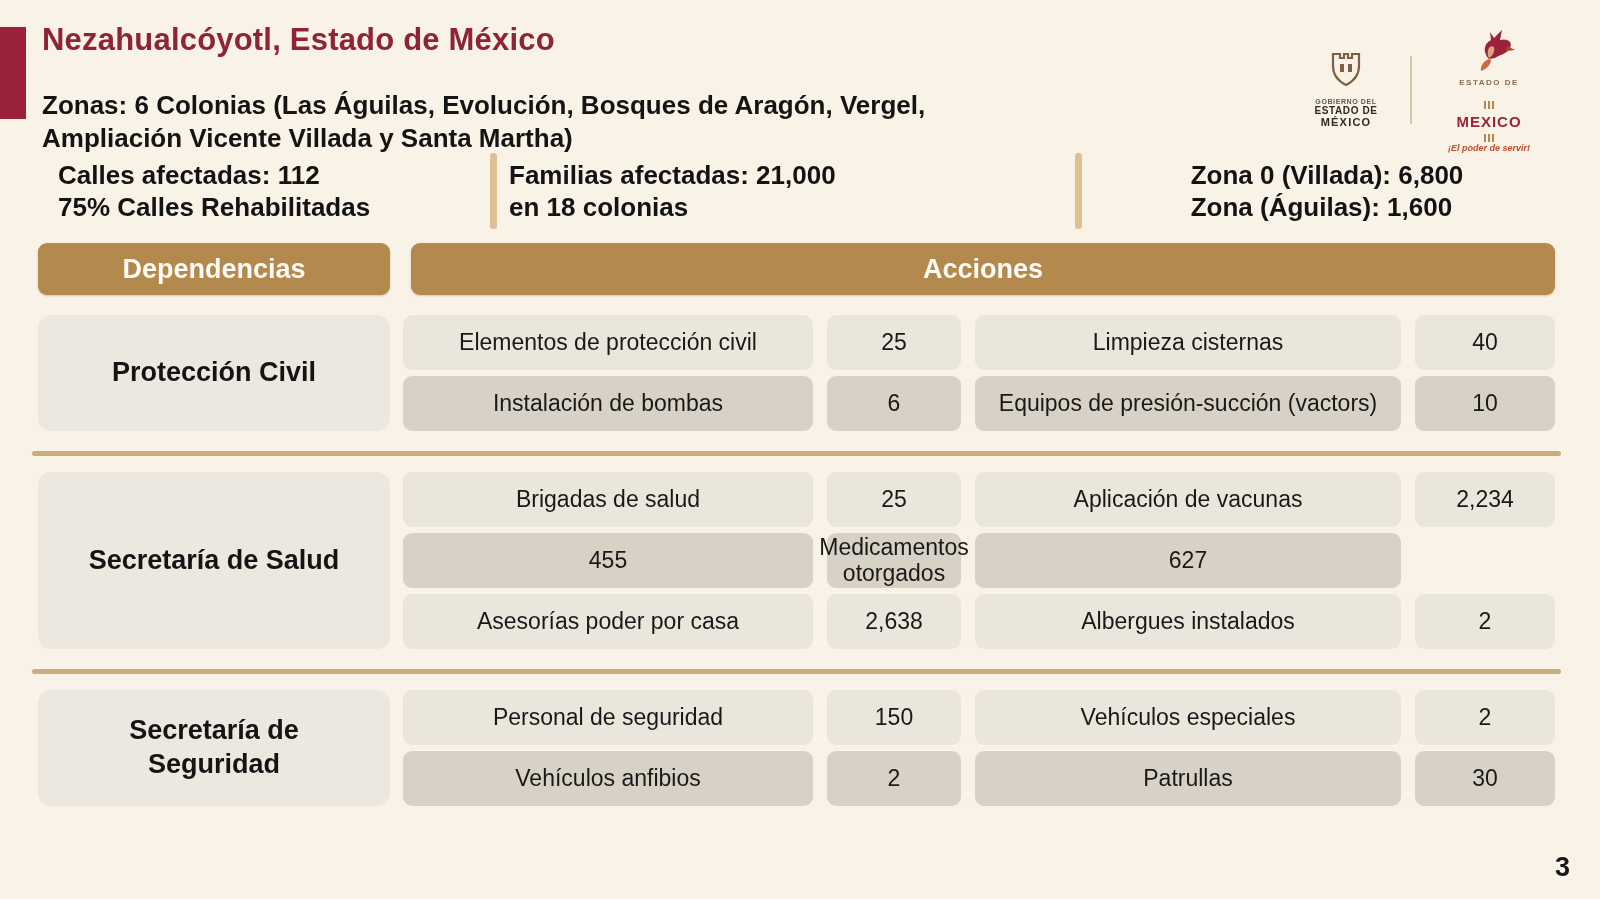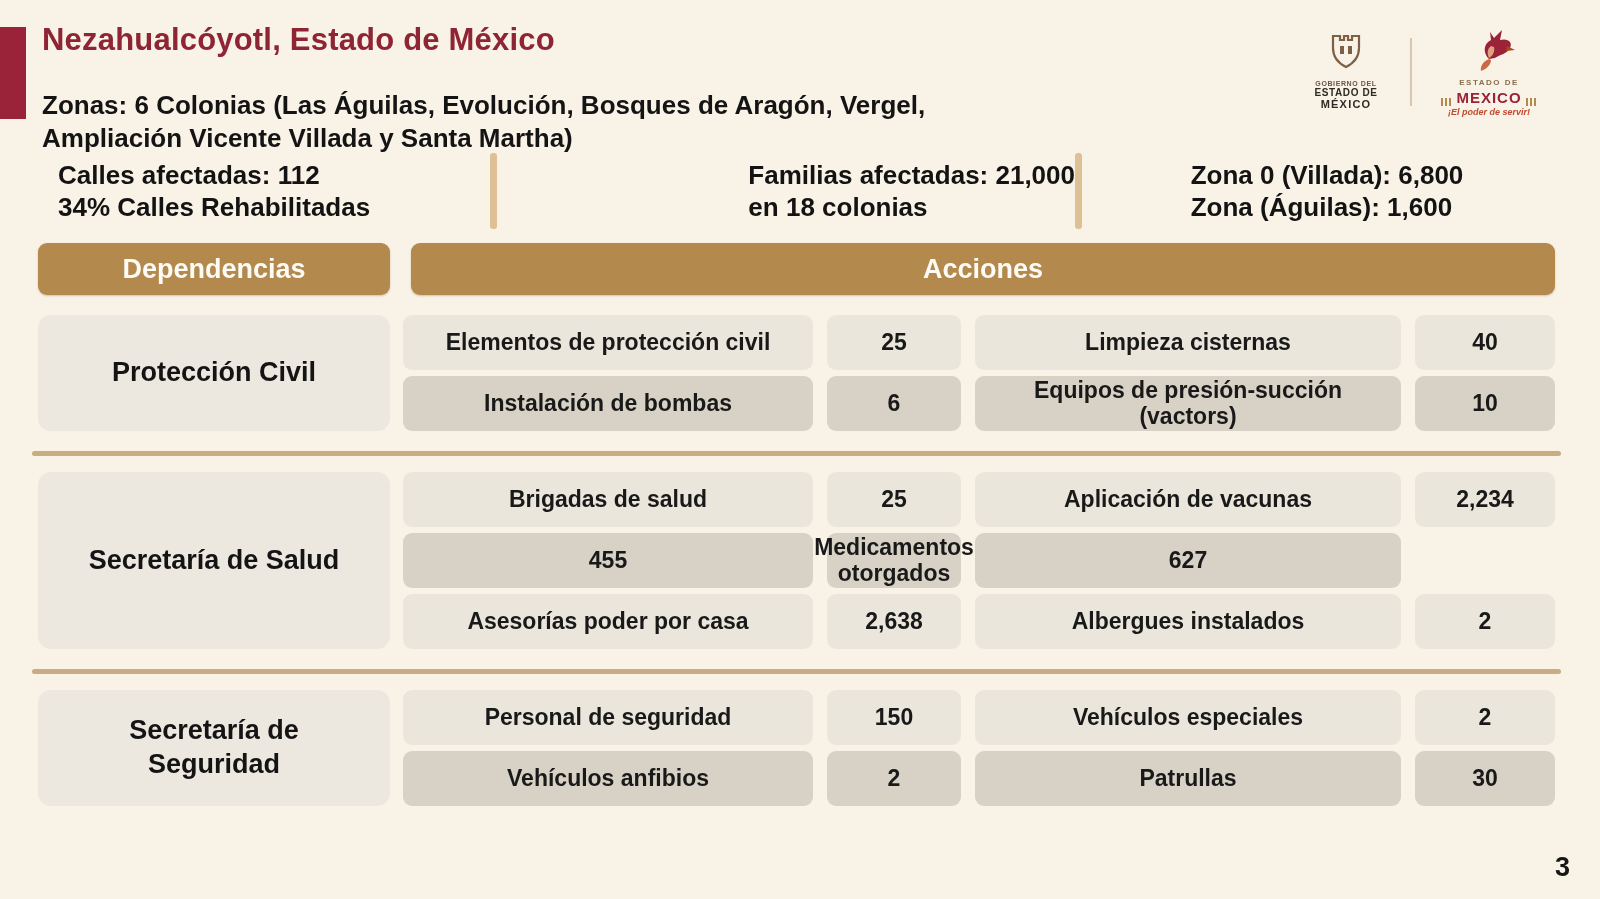--- a/index.html
+++ b/index.html
@@ -19,51 +19,51 @@
   
   .logos { position:absolute; top:26px; right:52px; display:flex; align-items:center; gap:18px; }
   .logo { display:flex; flex-direction:column; align-items:center; }
   .logo-left { width:92px; }
   .logo-left .t1 { font-size:7px;  color:#6b5640; font-weight:700; letter-spacing:0.6px; margin-top:3px; }
   .logo-left .t2 { font-size:10px; color:#2e2a24; font-weight:800; letter-spacing:0.6px; }
   .logo-left .t3 { font-size:11px; color:#2e2a24; font-weight:800; letter-spacing:1.2px; }
   .logo-divider { width:2px; height:68px; background:#d8c7ae; }
   .logo-right { width:118px; }
   .logo-right .t1 { font-size:8px; color:#8a6e4b; font-weight:700; letter-spacing:1.5px; margin-top:2px; }
-  .logo-right .t2row { display:flex; align-items:flex-end; gap:4px; margin-top:2px; }
+  .logo-right .t2row { display:flex; align-items:center; gap:4px; margin-top:14px;flex-direction:column; }
   .logo-right .t2 { font-size:15px; color:#9a2339; font-weight:800; letter-spacing:1px; }
   .aztec { width:11px; height:8px;
     background:repeating-linear-gradient(90deg,#b3894d 0 2px, transparent 2px 4px); }
   .logo-right .t3 { font-size:9px; color:#c04a2e; font-style:italic; font-weight:700; margin-top:1px; }
 
   
   .stats-row { position:absolute; top:150px; left:38px; right:40px; height:82px;
     display:flex; align-items:center; }
   .stat { height:100%; display:flex; align-items:center; }
   .stat-1 { width:452px; padding-left:8px; }
-  .stat-2 { width:578px; justify-content:flex-end; }
+  .stat-2 { width:578px; justify-content:flex-start; }
   .stat-3 { flex:1; justify-content:center; }
   .stat-text { font-size:26px; font-weight:800; color:#131313; line-height:1.24;margin-left:12px; }
   .vdiv { width:7px; height:76px; background:#ddc094; border-radius:3px; flex:none; }
 
   
   .actions-table { position:absolute; top:243px; left:38px; width:1517px; }
   .thead { display:grid; grid-template-columns:352px 1fr; column-gap:21px; }
   .th { height:52px; background:#b3894d; border-radius:9px; color:#fdfbf6;
     font-size:27px; font-weight:800; display:flex; align-items:center; justify-content:center;
     box-shadow:0 1px 2px rgba(90,60,20,0.25); }
 
   .section { display:grid; grid-template-columns:352px 1fr; column-gap:13px; margin-top:20px; }
   .section.after-divider { margin-top:16px; }
   .dept { background:#ece7df; border-radius:13px; display:flex; align-items:center; justify-content:center;
     text-align:center; font-size:27px; font-weight:800; color:#141414; padding:0 26px; line-height:1.25; }
   .rows { display:flex; flex-direction:column; gap:6px; }
   .row { display:grid; grid-template-columns:410px 134px 1fr 140px; column-gap:14px; height:55px; }
   .cell { border-radius:9px; display:flex; align-items:center; justify-content:center;
-    text-align:center; font-size:23px; font-weight:700; color:#191919; line-height:1.1; padding:2px 12px; }
+    text-align:center; font-size:23px; font-weight:400; color:#191919; line-height:1.1; padding:2px 12px; }
   .row.light .cell { background:#ebe6dc; }
   .row.dark  .cell { background:#d8d2c6; }
 
   .section-divider { height:5px; background:#c9ac80; border-radius:3px;
     margin:20px -6px 0 -6px; }
 
   
   .page-number { position:absolute; right:30px; bottom:16px; font-size:27px; font-weight:800; color:#161616; }
 </style>
 </head>
@@ -110,21 +110,21 @@
         <span class="aztec"></span>
       </div>
       <div class="t3">¡El poder de servir!</div>
     </div>
   </div>
 
   <div class="stats-row">
     <div class="stat stat-1">
       <div class="stat-text">
         <div>Calles afectadas: 112</div>
-        <div>34% Calles Rehabilitadas</div>
+        <div>75% Calles Rehabilitadas</div>
       </div>
     </div>
     <div class="vdiv"></div>
     <div class="stat stat-2">
       <div class="stat-text">
         <div>Familias afectadas: 21,000</div>
         <div>en 18 colonias</div>
       </div>
     </div>
     <div class="vdiv"></div>

